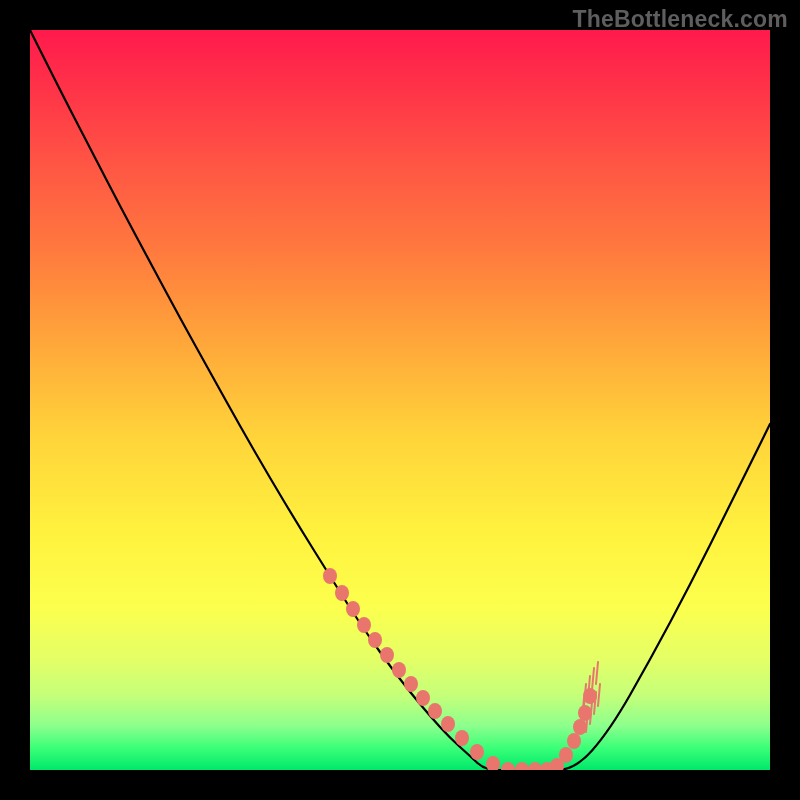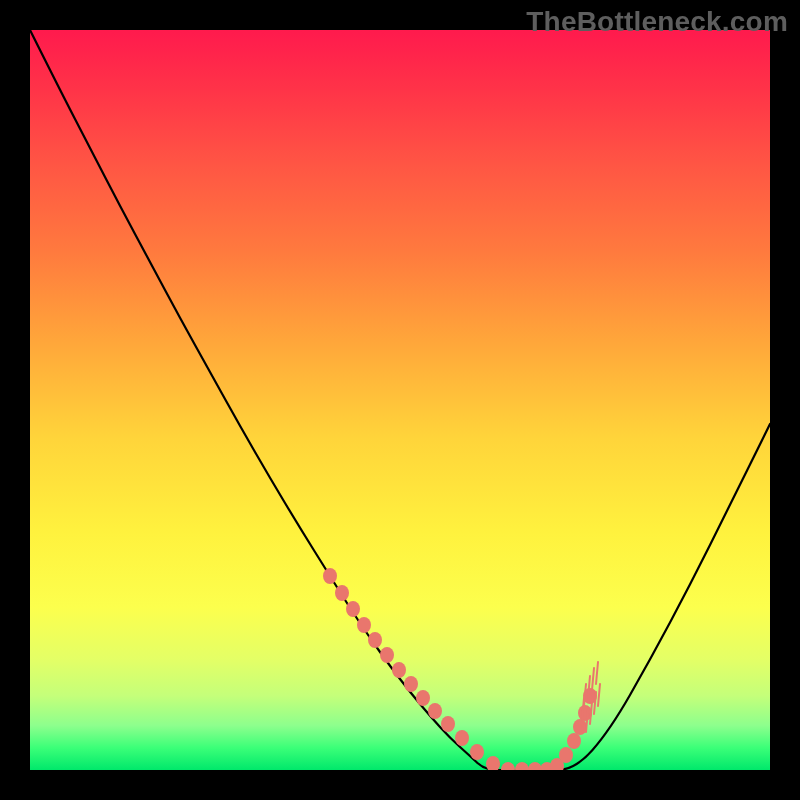--- a/index.html
+++ b/index.html
@@ -29,21 +29,21 @@
       #e4ff66 85%,
       #c4ff7a 90%,
       #8dff8d 94%,
       #3bff78 97%,
       #00e86b 100%);
   }
   .watermark {
     position: absolute;
     top: 6px;
     right: 12px;
-    font-size: 28px;
+    font-size: 23px;
     font-weight: 600;
     color: #5e5e5e;
     letter-spacing: 0.2px;
   }
   svg {
     position: absolute;
     left: 0;
     top: 0;
   }
 </style>

